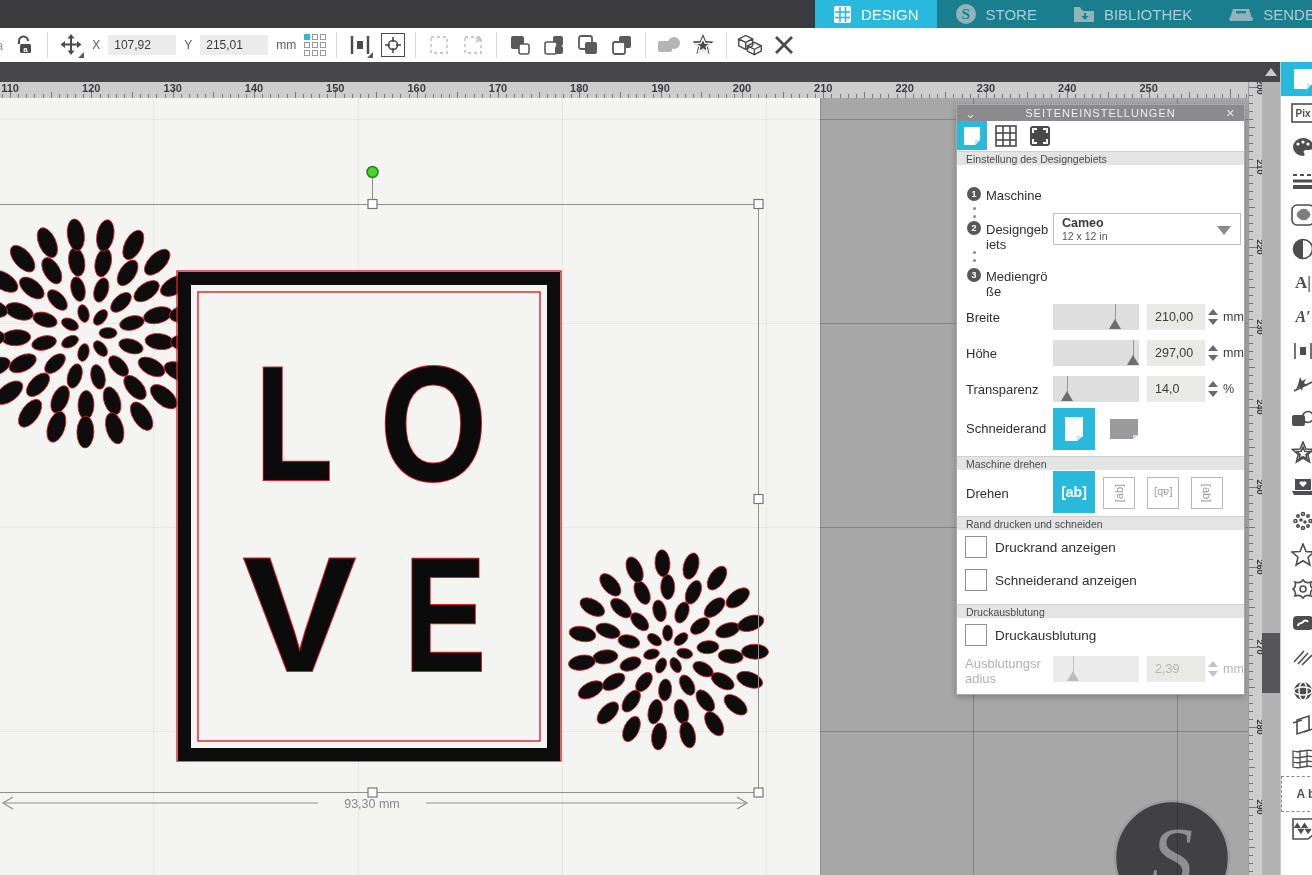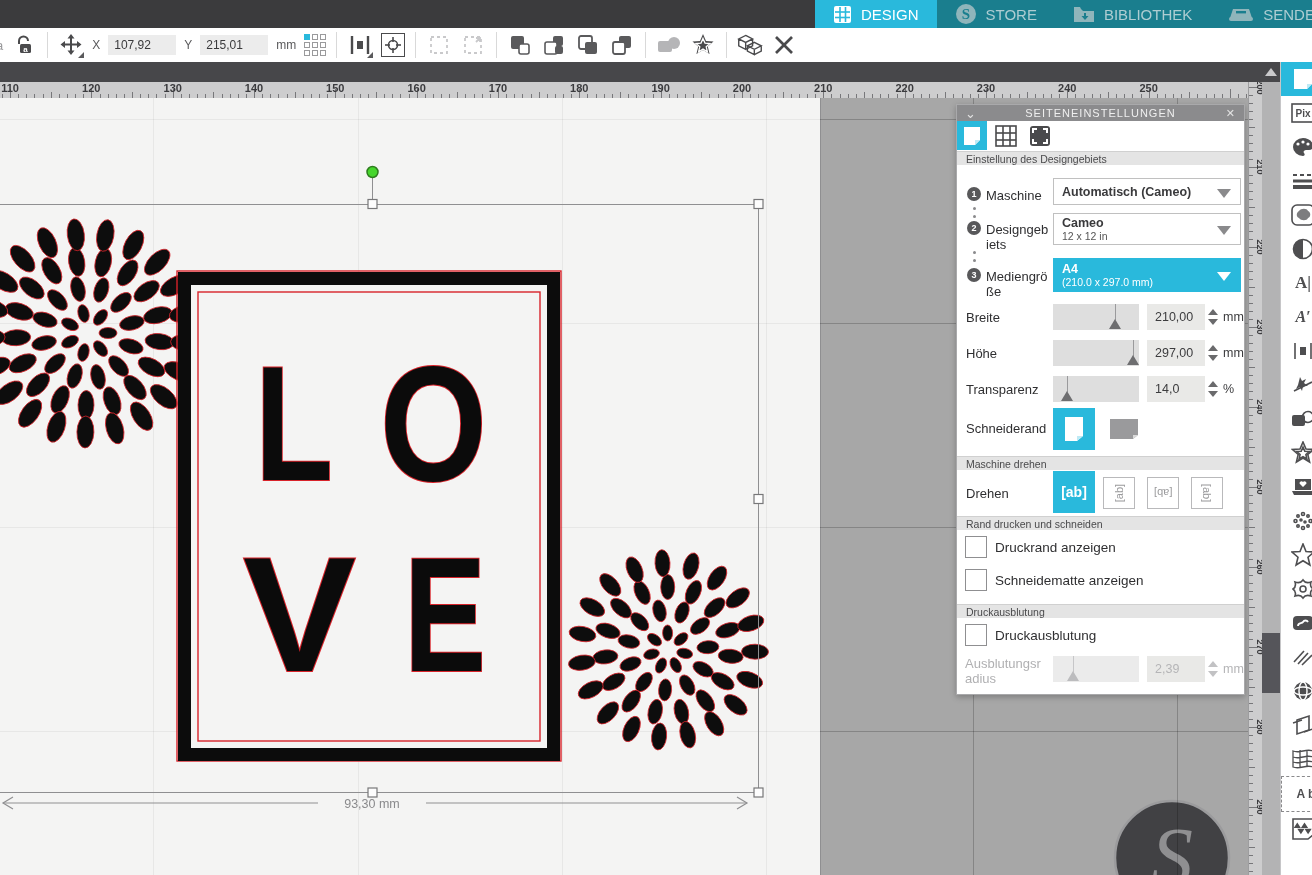--- a/index.html
+++ b/index.html
@@ -746,44 +746,35 @@
       <svg width="22" height="22" viewBox="0 0 22 22">
           <rect x="1" y="1" width="20" height="20" rx="3" fill="#4a4a4c"></rect>
           <path d="M3 3 h5 v2 h-3 v3 h-2 z M19 3 v5 h-2 v-3 h-3 v-2 z M3 19 v-5 h2 v3 h3 v2 z M19 19 h-5 v-2 h3 v-3 h2 z" fill="#fff"></path>
         </svg>
     </div>
 
     <div class="sec-bar" style="top:46px;">Einstellung des Designgebiets</div>
 
     <span class="pnum" style="left:10px;top:82px;">1</span>
     <span class="plabel" style="left:29px;top:83px;">Maschine</span>
-    <div class="dd" style="top:73px;height:27px;">
-      <span class="main">Automatisch (Cameo)</span>
-        <span class="tri"></span>
-    </div>
     <span class="pdot" style="left:16px;top:102px;"></span>
       <span class="pdot" style="left:16px;top:110px;"></span>
 
     <span class="pnum" style="left:10px;top:116px;">2</span>
     <span class="plabel wraplab" style="left:29px;top:117px;width:64px;">Designgebiets</span>
     <div class="dd" style="top:108px;height:32px;">
       <span class="main">Cameo</span>
       <span class="sub">12 x 12 in</span>
       <span class="tri"></span>
     </div>
     <span class="pdot" style="left:16px;top:146px;"></span>
       <span class="pdot" style="left:16px;top:154px;"></span>
 
     <span class="pnum" style="left:10px;top:163px;">3</span>
     <span class="plabel wraplab" style="left:29px;top:164px;width:64px;">Mediengröße</span>
-    <div class="dd cyan" style="top:153px;height:34px;">
-      <span class="main">A4</span>
-      <span class="sub">(210.0 x 297.0 mm)</span>
-      <span class="tri"></span>
-    </div>
 
     <span class="plabel" style="left:9px;top:205px;">Breite</span>
     <div class="slider" style="top:199px;">
         <span class="line" style="left:62px;"></span>
         <span class="thumb" style="left:62px;"></span>
       </div>
     <div class="valbox" style="top:199px;">210,00</div>
     <div class="spin" style="top:199px;">
         <i class="up"></i>
         <i class="dn"></i>
@@ -842,21 +833,21 @@
       </div>
     <div class="rot-btn" style="left:234px;top:372px;width:30px;height:30px;">
         <span style="transform:rotate(90deg);display:inline-block;">[<span>ab</span>]</span>
       </div>
 
     <div class="sec-bar" style="top:411px;">Rand drucken und schneiden</div>
 
     <div class="cb" style="top:431px;"></div>
     <span class="cblab" style="top:435px;">Druckrand anzeigen</span>
     <div class="cb" style="top:464px;"></div>
-    <span class="cblab" style="top:468px;">Schneidematte anzeigen</span>
+    <span class="cblab" style="top:468px;">Schneiderand anzeigen</span>
 
     <div class="sec-bar" style="top:499px;">Druckausblutung</div>
 
     <div class="cb" style="top:519px;"></div>
     <span class="cblab" style="top:523px;">Druckausblutung</span>
 
     <span class="plabel wraplab" style="left:8px;top:551px;width:82px;color:#b0b0b2;">Ausblutungsradius</span>
     <div class="slider disabled" style="top:551px;">
         <span class="line" style="left:20px;"></span>
         <span class="thumb" style="left:20px;"></span>

